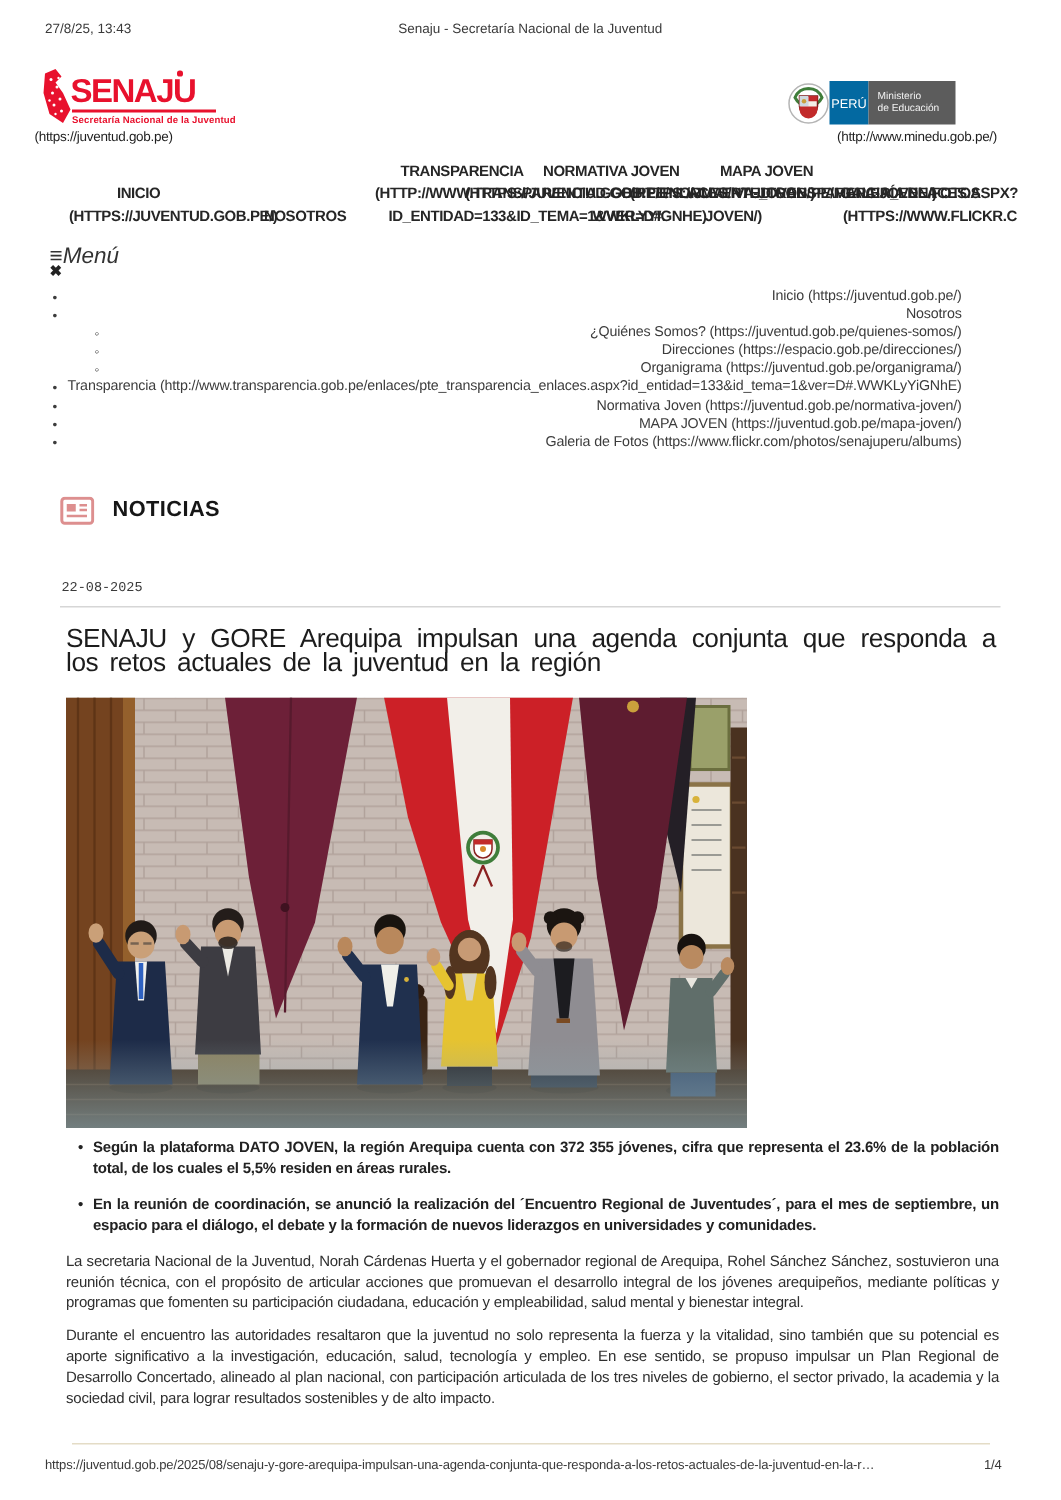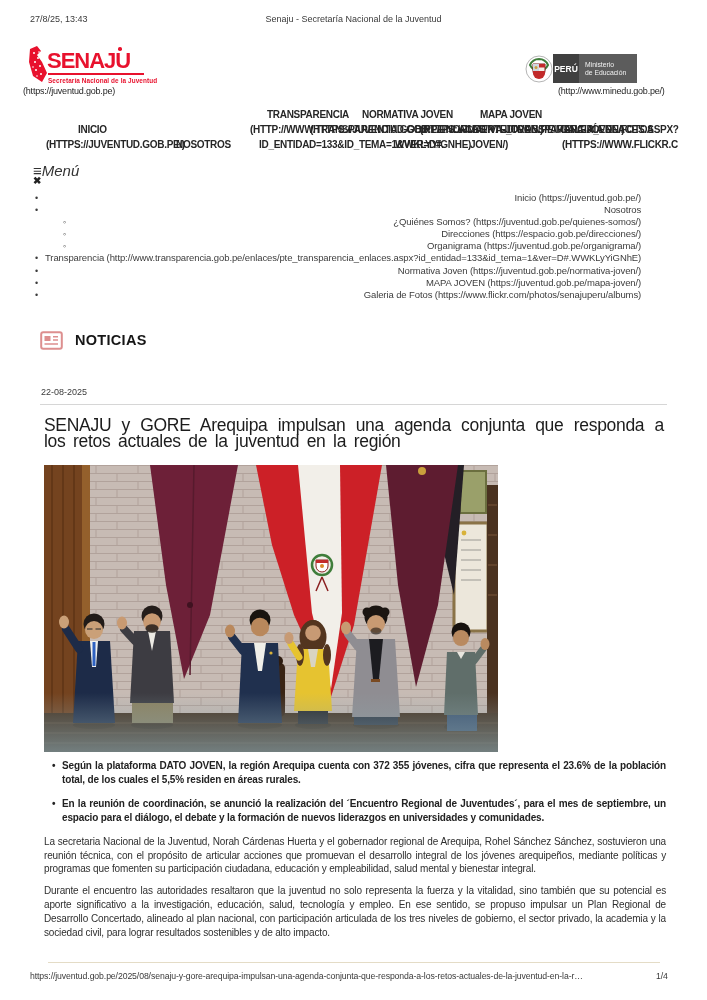--- a/index.html
+++ b/index.html
@@ -6,21 +6,21 @@
   #page{position:relative;width:707px;height:1000px;background:#ffffff;overflow:hidden;
         font-family:"Liberation Sans",sans-serif;color:#2e2e2e;}
   .abs{position:absolute;}
   
   .print-meta{font-size:9px;color:#3a3a3a;}
   
   .senaju-word{font-size:22px;font-weight:bold;letter-spacing:-1px;color:#e8112d;}
   .senaju-tag{font-size:6.4px;font-weight:bold;color:#e8112d;letter-spacing:0.1px;}
   .url-caption{font-size:9px;color:#1f1f1f;letter-spacing:-0.2px;}
   
-  .minedu-red{background:#404040;color:#fff;font-size:8.5px;font-weight:bold;
+  .minedu-red{background:#0369a1;color:#fff;font-size:8.5px;font-weight:normal;
               display:flex;align-items:center;justify-content:center;}
   .minedu-gray{background:#5c5c5c;color:#f2f2f2;font-size:6.8px;line-height:8px;
                display:flex;flex-direction:column;justify-content:center;padding-left:6px;box-sizing:border-box;}
   
   .nav-seg{position:absolute;font-size:10px;font-weight:bold;color:#262626;
            letter-spacing:-0.3px;white-space:nowrap;}
   .menu-toggle{font-size:15px;color:#333;font-style:italic;}
   .close-x{font-size:10px;font-weight:bold;color:#222;}
   
   .menu-list{font-size:9.5px;color:#3c3c3c;letter-spacing:-0.1px;}
@@ -131,21 +131,21 @@
     </ul>
   </div>
 
   <svg class="abs" style="left:40px;top:331px;" width="23" height="19" viewBox="0 0 23 19">
     <rect x="1.2" y="1.2" width="20.6" height="16.6" rx="2" fill="none" stroke="#dd8f8f" stroke-width="2"></rect>
     <rect x="4.5" y="5" width="6" height="5" fill="#dd8f8f"></rect>
     <path d="M13,5.8 h5 M13,9 h5 M4.5,13 h13.5" stroke="#dd8f8f" stroke-width="1.6"></path>
   </svg>
   <div class="abs section-title" style="left:75px;top:332px;">NOTICIAS</div>
 
-  <div class="abs date" style="left:41px;top:387px;">22-08-2025</div>
+  <div class="abs date" style="left:41px;top:387px;font-family:Liberation Mono, monospace;">22-08-2025</div>
   <div class="abs rule" style="left:40px;top:404px;width:627px;"></div>
 
   <h1 class="abs article-title" style="left:44px;top:418px;width:620px;margin:0;">SENAJU y GORE Arequipa impulsan una agenda conjunta que responda a los retos actuales de la juventud en la región</h1>
 
   <div class="abs" style="left:44px;top:465px;width:454px;height:287px;" role="img" aria-label="Seis personas saludando frente a banderas del Perú y banderas granate en un salón de muros de piedra">
     <svg width="454" height="287" viewBox="0 0 454 287">
       <defs>
         <pattern id="bricks" width="42" height="16" patternUnits="userSpaceOnUse">
           <rect width="42" height="16" fill="#c7bbb4"></rect>
           <path d="M0,0.5 H42 M0,8.5 H42 M10,0 V8 M31,8 V16" stroke="#b1a29b" stroke-width="1" fill="none"></path>

